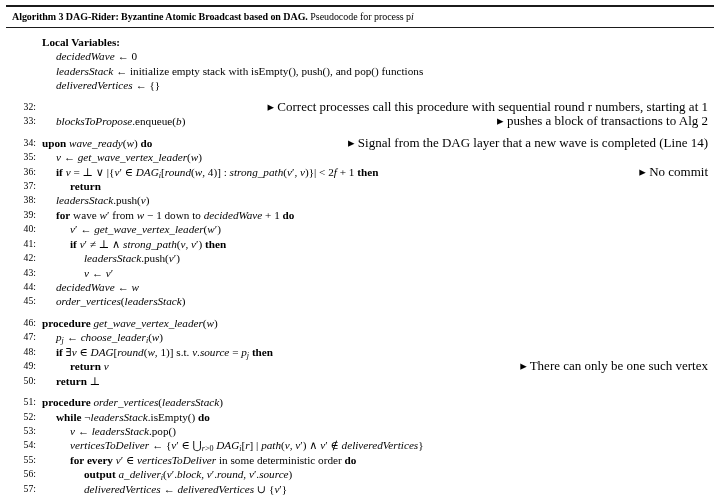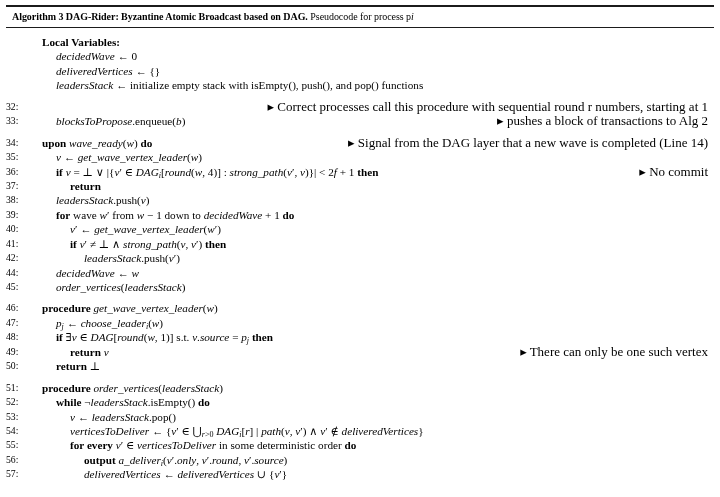--- a/index.html
+++ b/index.html
@@ -59,21 +59,21 @@
     white-space: nowrap;
   }
   .line.gap {
     height: 7px;
   }
 
   .lno {
     position: absolute;
     left: 0;
     width: 30px;
-    text-align: left;
+    text-align: right;
     font-size: 9.7px;
     font-family: "Liberation Serif", "DejaVu Serif", serif;
   }
 
   .code {
     position: absolute;
     left: 36px;
     font-size: 11.2px;
   }
 
@@ -122,24 +122,24 @@
 
   <div class="body-area">
 
     <div class="line">
       <span class="code i0 lv-head">Local Variables:</span>
     </div>
     <div class="line">
       <span class="code i1"><span class="id">decidedWave</span> ← 0</span>
     </div>
     <div class="line">
+      <span class="code i1"><span class="id">leadersStack</span> ← initialize empty stack with isEmpty(), push(), and pop() functions</span>
+    </div>
+    <div class="line">
       <span class="code i1"><span class="id">deliveredVertices</span> ← {}</span>
-    </div>
-    <div class="line">
-      <span class="code i1"><span class="id">leadersStack</span> ← initialize empty stack with isEmpty(), push(), and pop() functions</span>
     </div>
 
     <div class="line gap"></div>
 
     <div class="line">
       <span class="lno">32:</span>
       <span class="cmt">▸ Correct processes call this procedure with sequential round r numbers, starting at 1</span>
     </div>
 
     <div class="line">
@@ -190,20 +190,24 @@
     <div class="line">
       <span class="lno">41:</span>
       <span class="code i2"><span class="kw">if</span> <span class="id">v</span>′ ≠ ⊥ ∧ <span class="id">strong_path</span>(<span class="id">v</span>, <span class="id">v</span>′) <span class="kw">then</span></span>
     </div>
 
     <div class="line">
       <span class="lno">42:</span>
       <span class="code i3"><span class="id">leadersStack</span>.push(<span class="id">v</span>′)</span>
     </div>
 
+    <div class="line">
+      <span class="lno">43:</span>
+      <span class="code i3"><span class="id">v</span> ← <span class="id">v</span>′</span>
+    </div>
 
     <div class="line">
       <span class="lno">44:</span>
       <span class="code i1"><span class="id">decidedWave</span> ← <span class="id">w</span></span>
     </div>
 
     <div class="line">
       <span class="lno">45:</span>
       <span class="code i1"><span class="id">order_vertices</span>(<span class="id">leadersStack</span>)</span>
     </div>
@@ -258,21 +262,21 @@
       <span class="code i2"><span class="id">verticesToDeliver</span> ← {<span class="id">v</span>′ ∈ ⋃<sub class="sb-rm"><span class="id">r</span>&gt;0</sub> <span class="id">DAG<sub>i</sub></span>[<span class="id">r</span>] | <span class="id">path</span>(<span class="id">v</span>, <span class="id">v</span>′) ∧ <span class="id">v</span>′ ∉ <span class="id">deliveredVertices</span>}</span>
     </div>
 
     <div class="line">
       <span class="lno">55:</span>
       <span class="code i2"><span class="kw">for every</span> <span class="id">v</span>′ ∈ <span class="id">verticesToDeliver</span> in some deterministic order <span class="kw">do</span></span>
     </div>
 
     <div class="line">
       <span class="lno">56:</span>
-      <span class="code i3"><span class="kw">output</span> <span class="id">a_deliver<sub>i</sub></span>(<span class="id">v</span>′.<span class="id">only</span>, <span class="id">v</span>′.<span class="id">round</span>, <span class="id">v</span>′.<span class="id">source</span>)</span>
+      <span class="code i3"><span class="kw">output</span> <span class="id">a_deliver<sub>i</sub></span>(<span class="id">v</span>′.<span class="id">block</span>, <span class="id">v</span>′.<span class="id">round</span>, <span class="id">v</span>′.<span class="id">source</span>)</span>
     </div>
 
     <div class="line">
       <span class="lno">57:</span>
       <span class="code i3"><span class="id">deliveredVertices</span> ← <span class="id">deliveredVertices</span> ∪ {<span class="id">v</span>′}</span>
     </div>
 
   </div>
 
 </div>

